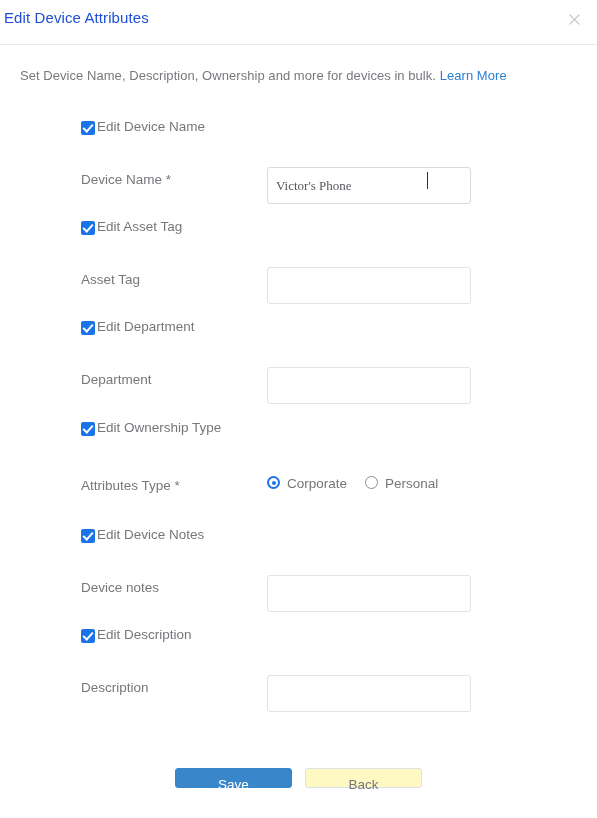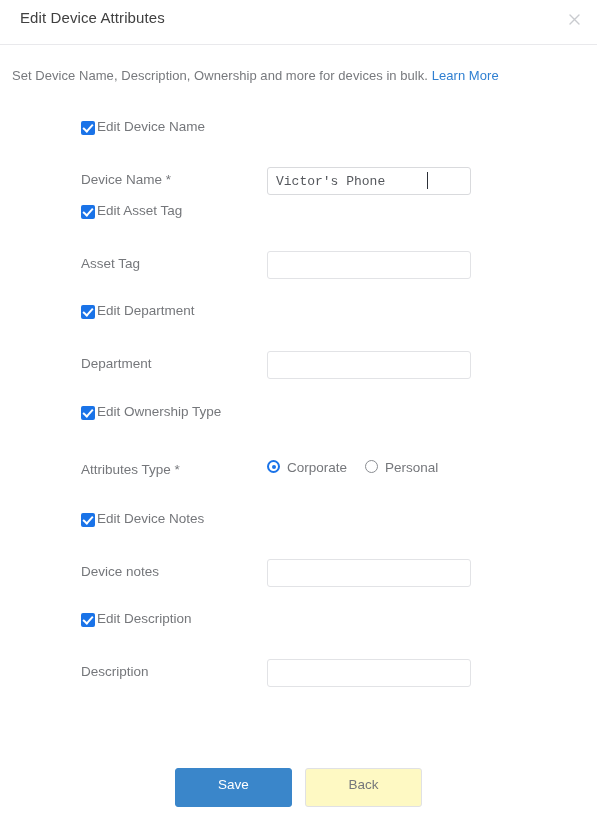--- a/index.html
+++ b/index.html
@@ -25,44 +25,44 @@
 
   
   .modal-header {
     position: relative;
     height: 45px;
     border-bottom: 1px solid #e9e9ec;
     box-sizing: border-box;
   }
   .modal-title {
     position: absolute;
-    left: 20px;
+    left: 4px;
     top: 9px;
     font-size: 15px;
-    color: #404040;
+    color: #1d4ed8;
     letter-spacing: .1px;
   }
   .close-btn {
     position: absolute;
     right: 12px;
     top: 9px;
     width: 22px;
     height: 22px;
     line-height: 22px;
     text-align: center;
     color: #c9cbcf;
     font-size: 16px;
     cursor: pointer;
     user-select: none;
   }
 
   
   .subtitle-row {
     position: absolute;
-    left: 12px;
+    left: 20px;
     top: 68px;
     font-size: 13px;
     color: #77797d;
     letter-spacing: .05px;
   }
   .subtitle-row .link {
     color: #2f7fd1;
     text-decoration: none;
     cursor: pointer;
   }
@@ -123,26 +123,26 @@
     top: 5px;
     font-size: 13.5px;
     color: #75777b;
     white-space: nowrap;
   }
   .field-input {
     position: absolute;
     left: 186px;
     top: 0;
     width: 204px;
-    height: 28px;
+    height: 37px;
     border: 1px solid #e2e3e6;
     border-radius: 3px;
     box-sizing: border-box;
     background: #ffffff;
-    font-family: Liberation Mono, monospace;
+    font-family: Liberation Serif, serif;
     font-size: 13px;
     color: #55585d;
     padding: 0 8px;
     outline: none;
   }
   .field-input.focused {
     border-color: #d9dadd;
   }
   .caret {
     position: absolute;
@@ -203,21 +203,21 @@
     top: 768px;
     width: 597px;
     display: flex;
     justify-content: center;
     gap: 13px;
   }
   .btn {
     font-family: "Liberation Sans", sans-serif;
     font-size: 13.5px;
     border-radius: 3px;
-    height: 39px;
+    height: 20px;
     line-height: 31px;
     text-align: center;
     box-sizing: border-box;
     cursor: pointer;
     user-select: none;
   }
   .btn-primary {
     width: 117px;
     background: #3a86ca;
     color: #ffffff;
@@ -254,21 +254,21 @@
     <div class="check-row" style="margin-top:9px;">
       <span class="cb"></span>
       <span class="cb-label">Edit Device Name</span>
     </div>
     <div class="field-row" style="margin-top:27px;">
       <span class="field-label">Device Name *</span>
       <input class="field-input focused" type="text" value="Victor's Phone" style="">
       <span class="caret"></span>
     </div>
 
-    <div class="check-row" style="margin-top:8px;">
+    <div class="check-row" style="margin-top:24px;">
       <span class="cb"></span>
       <span class="cb-label">Edit Asset Tag</span>
     </div>
     <div class="field-row" style="margin-top:27px;">
       <span class="field-label">Asset Tag</span>
       <input class="field-input" type="text" value="" style="">
     </div>
 
     <div class="check-row" style="margin-top:24px;">
       <span class="cb"></span>

